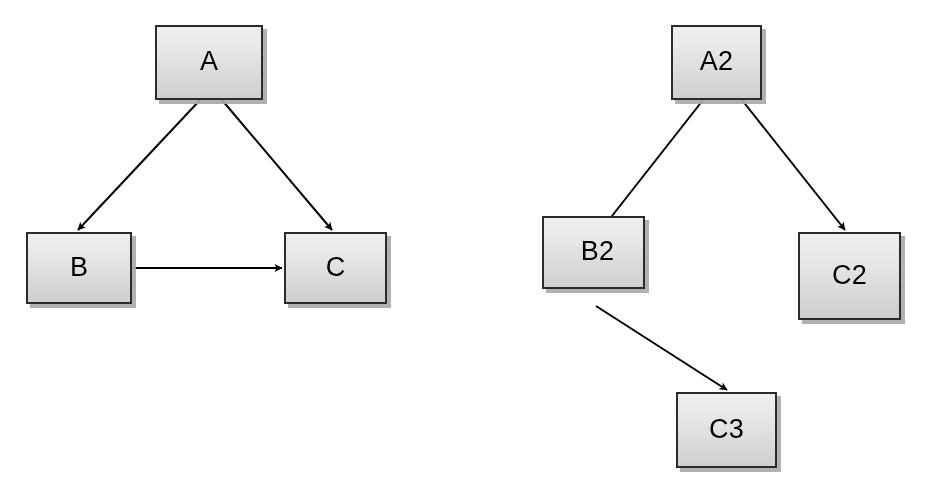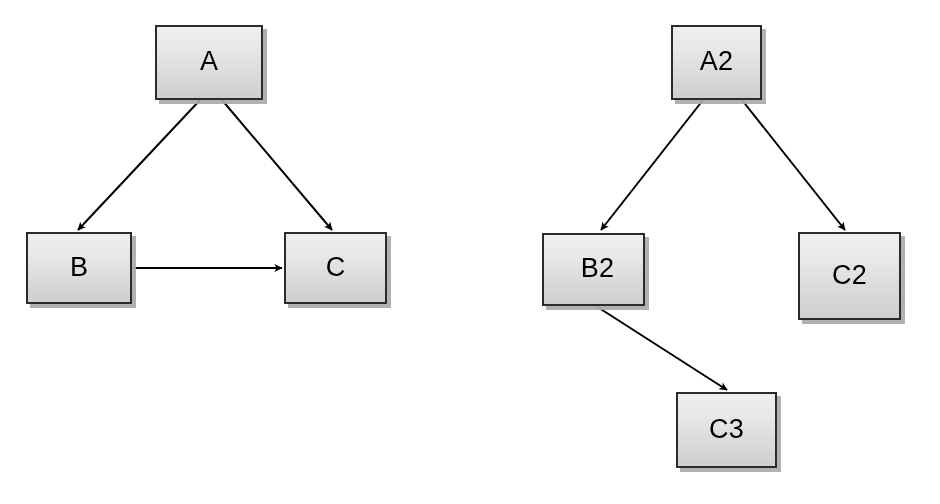--- a/index.html
+++ b/index.html
@@ -77,21 +77,21 @@
   </div>
 
   <div class="node" style="left:284px; top:232px; width:103px; height:72px;">
     <span class="node-label">C</span>
   </div>
 
   <div class="node" style="left:671px; top:25px; width:91px; height:75px;">
     <span class="node-label">A2</span>
   </div>
 
-  <div class="node" style="left:542px; top:233px; width:103px; height:73px;padding-left:8px;">
+  <div class="node" style="left:542px; top:216px; width:103px; height:73px;padding-left:8px;">
     <span class="node-label">B2</span>
   </div>
 
   <div class="node" style="left:798px; top:232px; width:103px; height:88px;">
     <span class="node-label">C2</span>
   </div>
 
   <div class="node" style="left:676px; top:392px; width:101px; height:76px;">
     <span class="node-label">C3</span>
   </div>

